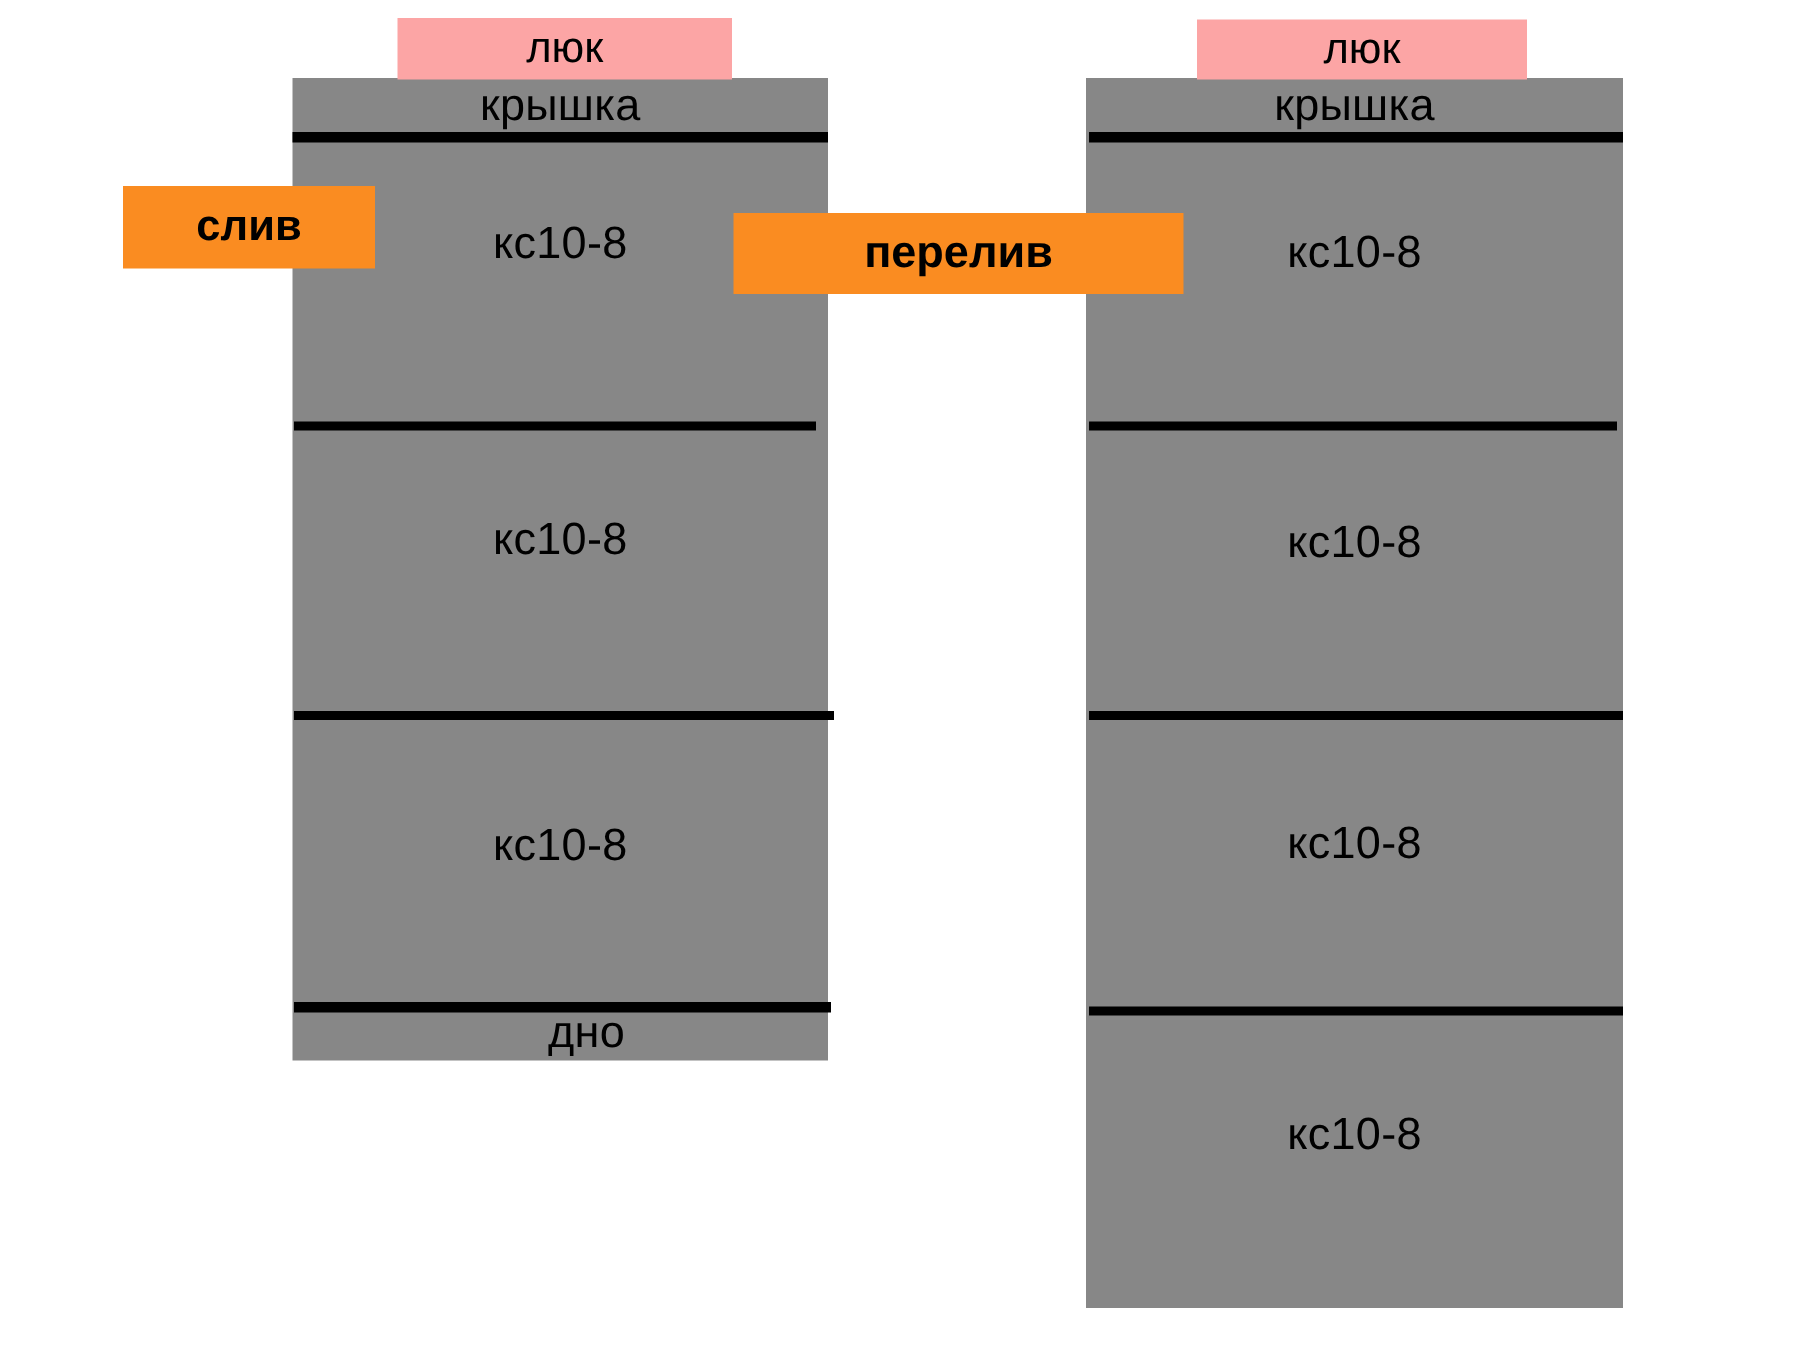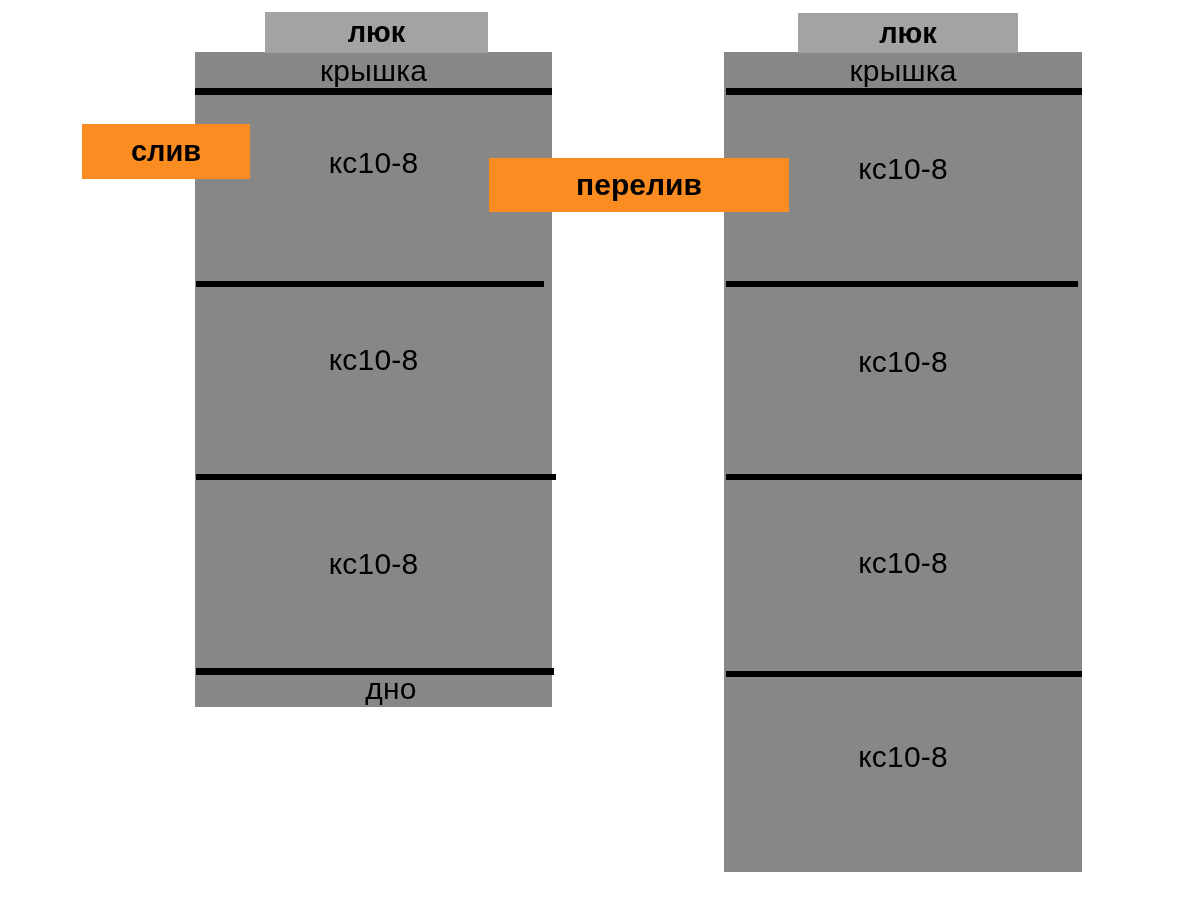--- a/index.html
+++ b/index.html
@@ -46,45 +46,44 @@
     background: #000000;
     height: 7px;
   }
   .seam.thin {
     height: 6px;
   }
 
   
   .hatch {
     position: absolute;
-    background: #a3a3a3;
+    background: #fca5a5;
     color: #000000;
     font-size: 29px;
-    font-weight: 700;
+    font-weight: 400;
     display: flex;
     align-items: center;
     justify-content: center;
     box-sizing: border-box;
   }
 
   
   .pipe {
     position: absolute;
     background: #fa8c21;
     color: #000000;
     font-size: 29px;
     font-weight: 700;
     display: flex;
     align-items: center;
     justify-content: center;
     box-sizing: border-box;
   }
   .pipe.wide-text {
     font-size: 30px;
-    margin-top: 16px;
   }
 </style>
 </head>
 <body>
 
 <div id="canvas">
 
   <div class="tank" style="left:195px; top:52px; width:357px; height:655px;"></div>
 
   <div class="seam" style="left:195px; top:88px; width:357px;"></div>

